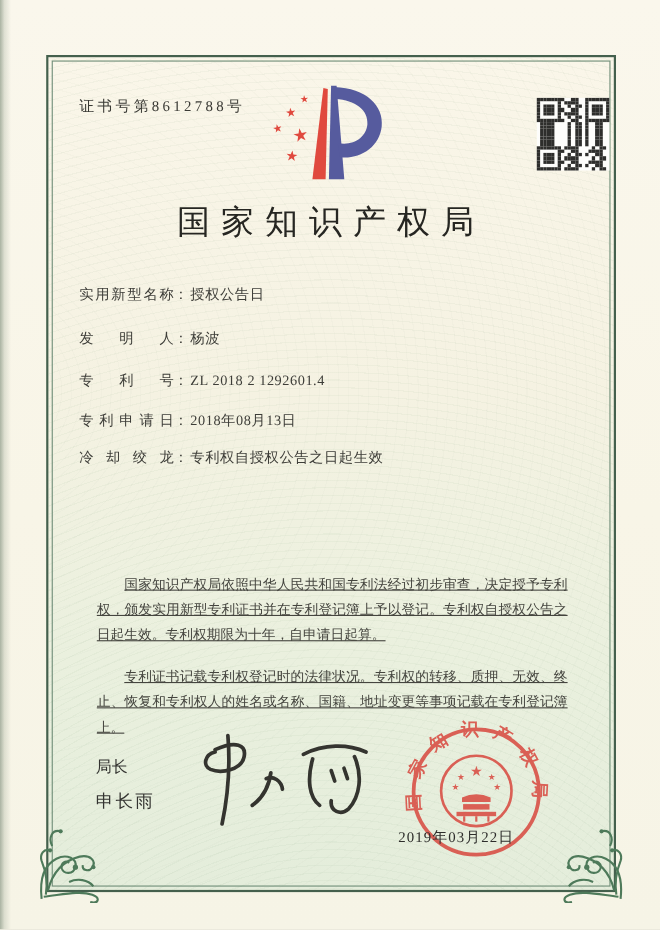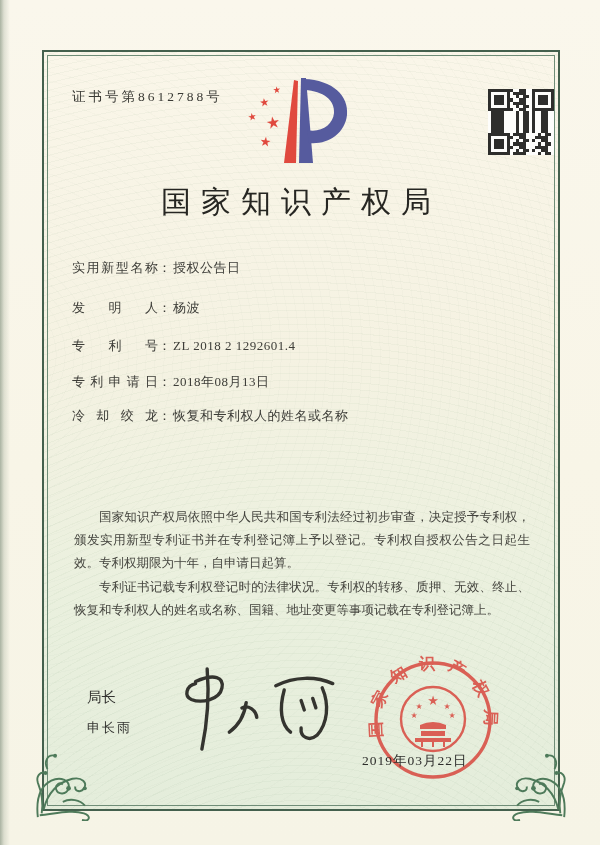--- a/index.html
+++ b/index.html
@@ -28,24 +28,24 @@
   
   .frow{position:absolute;left:28px;right:24px;font-size:13px;line-height:1.55;color:#3d3d38;}
   .flabel{display:inline-block;width:86px;text-align:justify;text-align-last:justify;vertical-align:top;}
   .fcolon{display:inline-block;vertical-align:top;}
   .fvalue{display:inline-block;vertical-align:top;margin-left:2px;letter-spacing:.5px;}
   .fvalue.wrap{width:336px;}
   .grant-no-group{position:absolute;left:262px;top:0;}
   
   .body-text{position:absolute;left:28px;top:452px;width:460px;font-size:12.5px;
              line-height:1.82;text-align:justify;color:#45453f;}
-  .body-text p{margin:2px;text-indent:2em;}
+  .body-text p{margin:16px;text-indent:2em;text-decoration:underline;}
   
   .director-title{position:absolute;left:43px;top:636px;font-size:14.5px;color:#333330;}
-  .director-name{position:absolute;left:43px;top:667px;font-size:13px;letter-spacing:2px;color:#333330;}
+  .director-name{position:absolute;left:43px;top:667px;font-size:16px;letter-spacing:2px;color:#333330;}
   .signature{position:absolute;left:122px;top:608px;width:190px;height:100px;}
   .seal{position:absolute;left:314px;top:593px;width:150px;height:150px;opacity:.92;}
   .seal-date{position:absolute;left:318px;top:700px;font-size:13.5px;letter-spacing:1px;color:#2d2d2b;}
   .page-indicator{position:absolute;left:0;right:36px;top:724px;text-align:center;font-size:12px;
                   letter-spacing:2px;color:#3c3c38;}
   .footer-note{position:absolute;left:170px;top:813px;width:200px;text-align:center;
                font-size:12.5px;letter-spacing:2px;color:#4a4a40;}
   .flourish{position:absolute;width:96px;height:96px;pointer-events:none;}
   .flourish.bl{left:-10px;bottom:-12px;}
   .flourish.br{right:-10px;bottom:-12px;transform:scaleX(-1);}
@@ -324,21 +324,21 @@
     <div class="frow" style="top:246px">
       <span class="flabel">发明人</span><span class="fcolon">：</span><span class="fvalue">杨波</span>
     </div>
     <div class="frow" style="top:284px">
       <span class="flabel">专利号</span><span class="fcolon">：</span><span class="fvalue">ZL 2018 2 1292601.4</span>
     </div>
     <div class="frow" style="top:320px">
       <span class="flabel">专利申请日</span><span class="fcolon">：</span><span class="fvalue">2018年08月13日</span>
     </div>
     <div class="frow" style="top:354px">
-      <span class="flabel">冷却绞龙</span><span class="fcolon">：</span><span class="fvalue">恢复和专利权人的姓名或名称</span>
+      <span class="flabel">冷却绞龙</span><span class="fcolon">：</span><span class="fvalue">专利权自授权公告之日起生效</span>
     </div>
 
     <div class="body-text">
       <p>国家知识产权局依照中华人民共和国专利法经过初步审查，决定授予专利权，颁发实用新型专利证书并在专利登记簿上予以登记。专利权自授权公告之日起生效。专利权期限为十年，自申请日起算。</p>
       <p>专利证书记载专利权登记时的法律状况。专利权的转移、质押、无效、终止、恢复和专利权人的姓名或名称、国籍、地址变更等事项记载在专利登记簿上。</p>
     </div>
 
     <div class="director-title">局长</div>
     <div class="director-name">申长雨</div>
 

